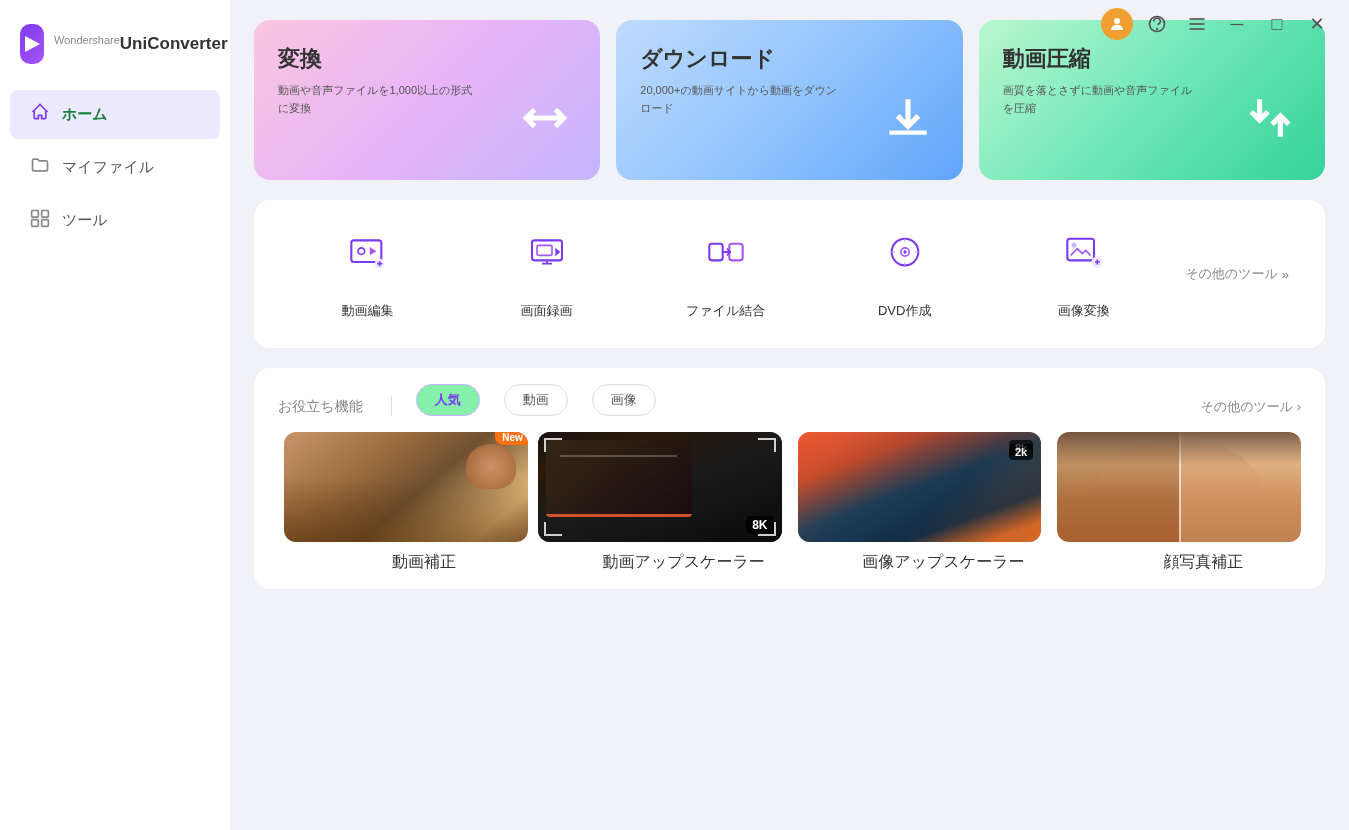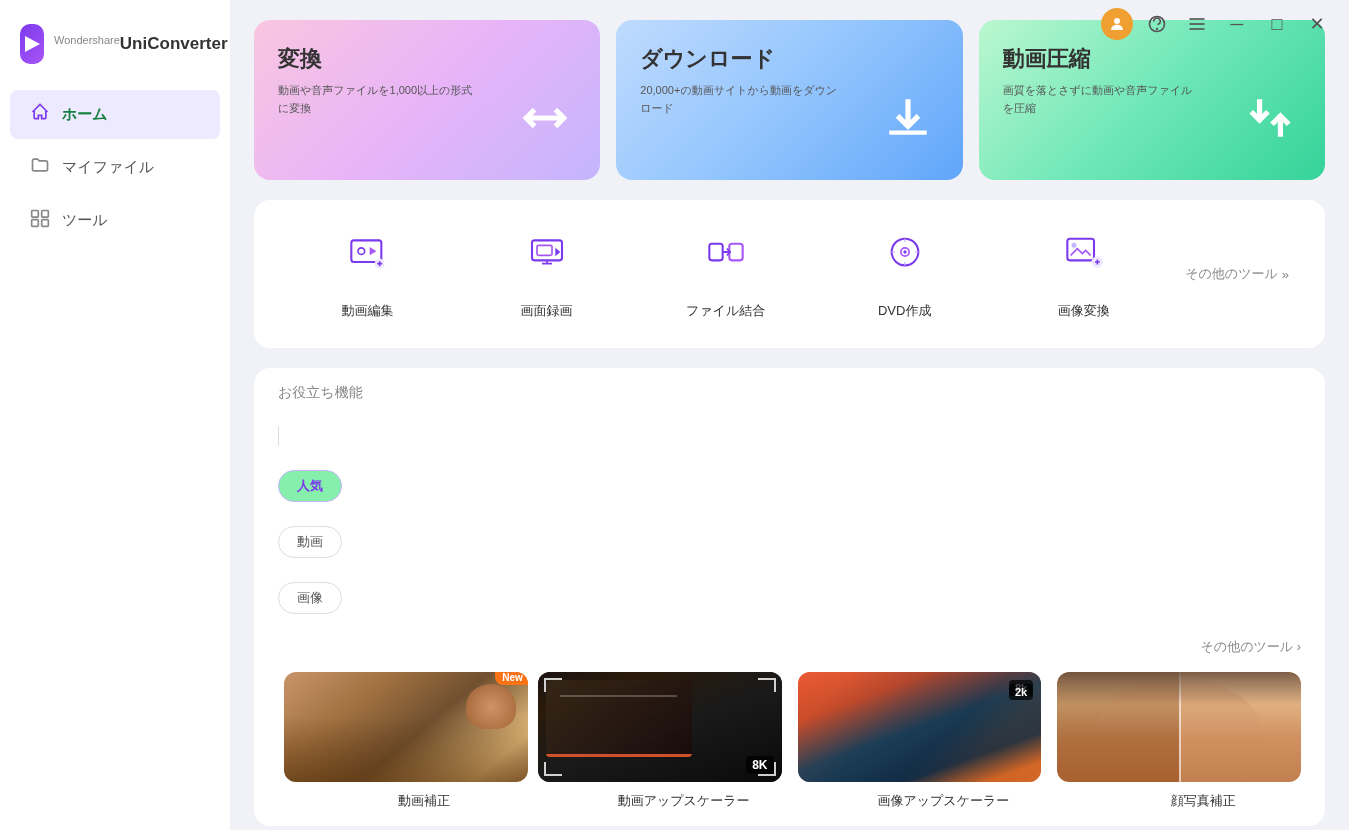--- a/index.html
+++ b/index.html
@@ -195,24 +195,23 @@
     }
 
     
     .feature-tabs-section {
       background: white;
       border-radius: 16px;
       padding: 16px 24px;
     }
     .tabs-header {
       display: flex;
-      align-items: flex-start;
+      align-items: flex-end;
       gap: 24px;
       margin-bottom: 16px;
-      flex-direction: column;
     }
     .tabs-label {
       font-size: 14px;
       color: #888;
       margin-right: 4px;
     }
     .tab-divider {
       width: 1px;
       height: 20px;
       background: #ddd;
@@ -257,21 +256,21 @@
       cursor: pointer;
     }
     .thumb-img {
       width: 100%;
       height: 110px;
       border-radius: 12px;
       position: relative;
       overflow: hidden;
     }
     .thumb-label {
-      font-size: 13px;
+      font-size: 16px;
       color: #333;
       text-align: center;
       margin-left: 48px;
     }
     .new-badge {
       position: absolute;
       top: -2px;
       right: -2px;
       background: #f97316;
       color: white;

